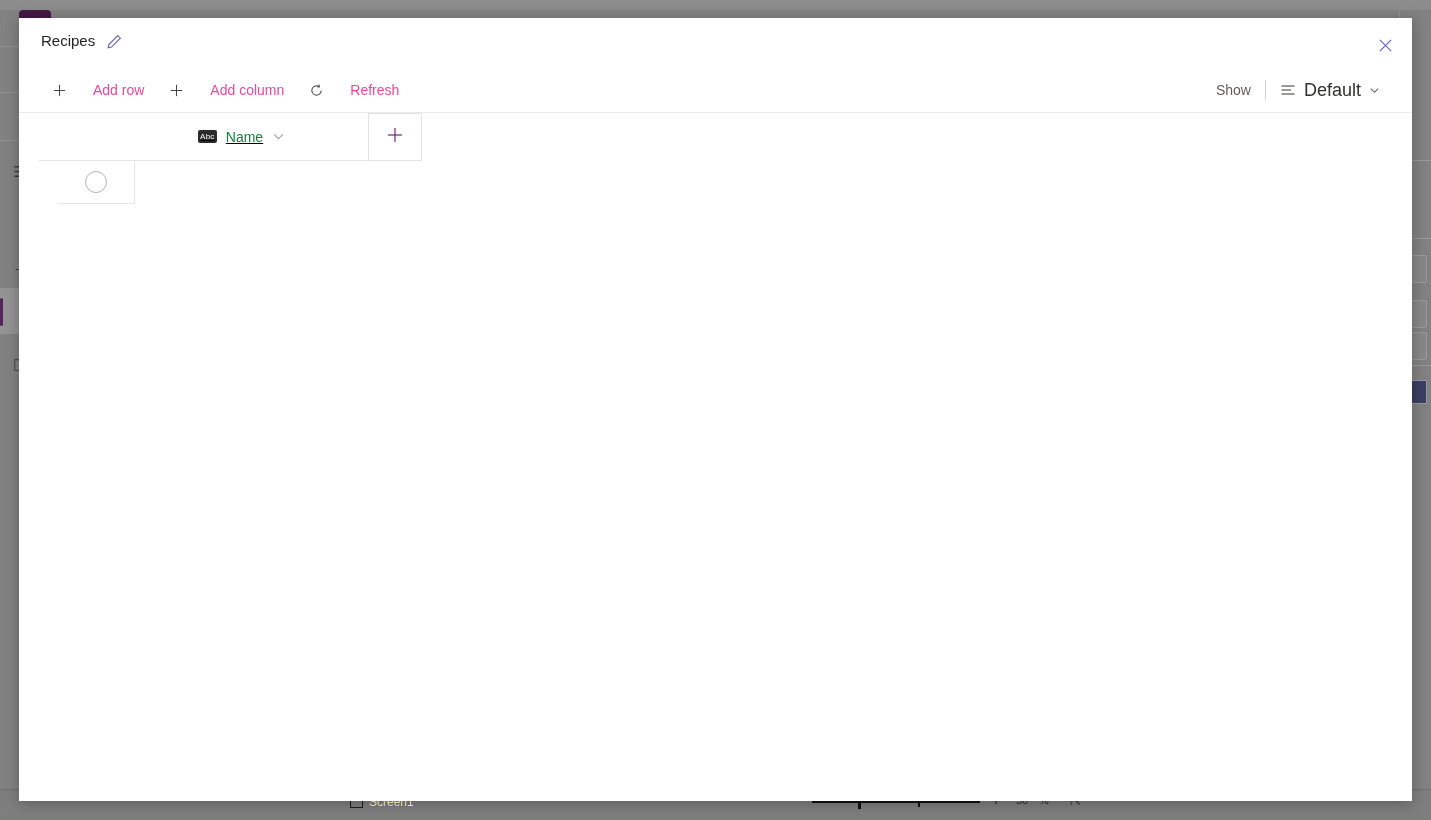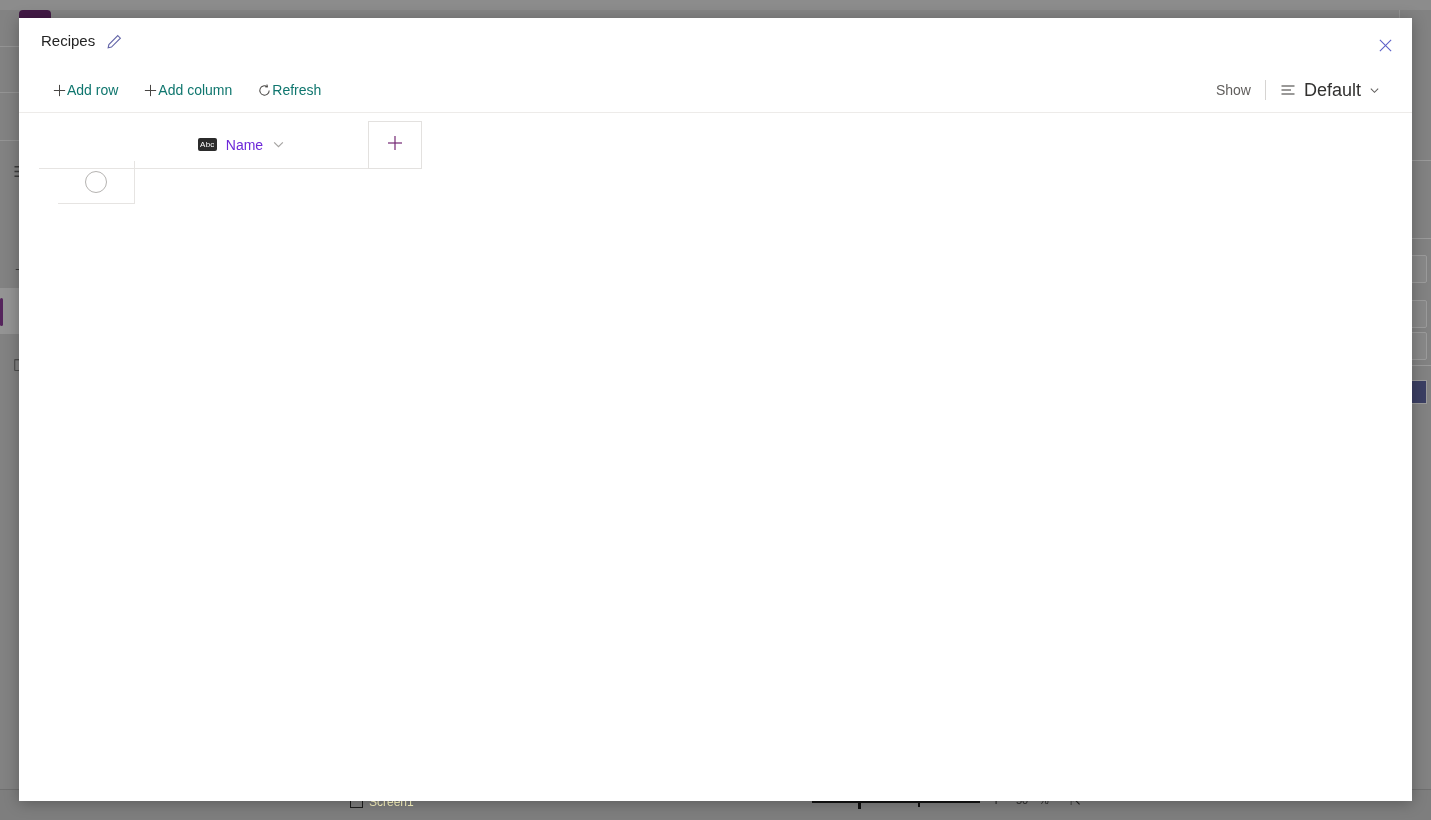--- a/index.html
+++ b/index.html
@@ -210,26 +210,26 @@
     height: 44px;
     flex: none;
     border-bottom: 1px solid #edebe9;
     display: flex;
     align-items: center;
     padding-left: 22px;
   }
   .tb-btn {
     display: flex;
     align-items: center;
-    gap: 0;
+    gap: 26px;
     height: 32px;
     padding: 0 10px;
     margin-right: 4px;
     font-size: 14px;
-    color: #0f766e;
+    color: #ec4899;
     cursor: pointer;
     border-radius: 2px;
     white-space: nowrap;
   }
   .tb-ico {
     width: 16px; height: 16px;
     display: flex;
     align-items: center;
     justify-content: center;
     color: #484644;
@@ -264,24 +264,25 @@
   }
 
   
   .grid-area {
     position: relative;
     flex: 1 1 auto;
     overflow: hidden;
   }
   .grid-header-row {
     position: absolute;
-    left: 20px; top: 8px;
+    left: 20px; top: 0;
     height: 48px;
     display: flex;
     align-items: stretch;
+    text-decoration: underline;
   }
   .gh-select {
     width: 76px;
     border-bottom: 1px solid #e6e4e2;
   }
   .gh-col {
     width: 253px;
     border-bottom: 1px solid #e6e4e2;
     display: flex;
     align-items: center;
@@ -296,21 +297,21 @@
     border-radius: 2px;
     color: #ffffff;
     font-size: 8px;
     line-height: 13px;
     text-align: center;
     letter-spacing: 0.2px;
     font-family: "Liberation Sans", sans-serif;
   }
   .gh-col-label {
     font-size: 14px;
-    color: #6d28d9;
+    color: #15803d;
   }
   .gh-chevron {
     color: #9a9a9a;
     display: flex;
     align-items: center;
   }
   .gh-add {
     width: 52px;
     border: 1px solid #e3e1df;
     display: flex;

